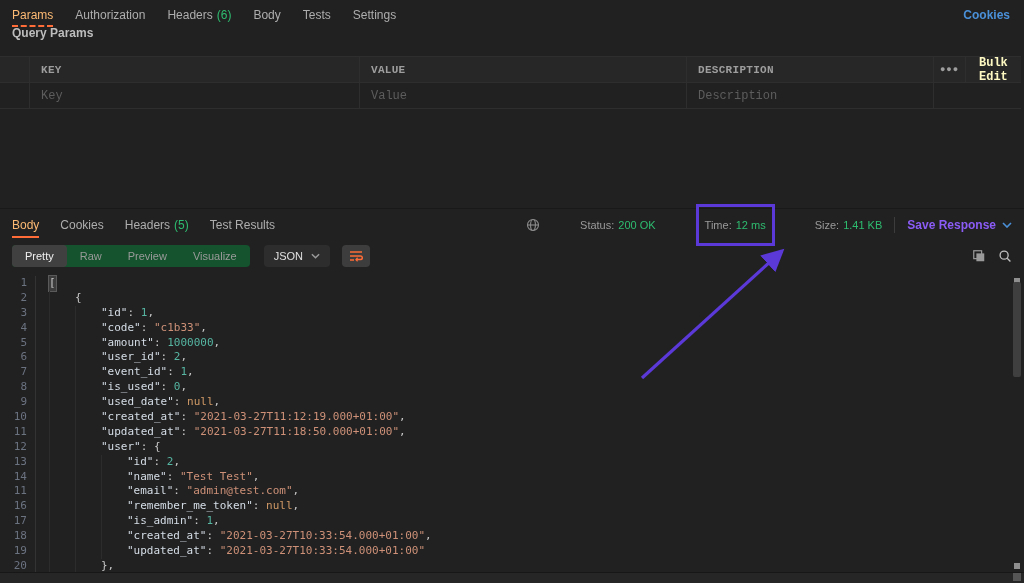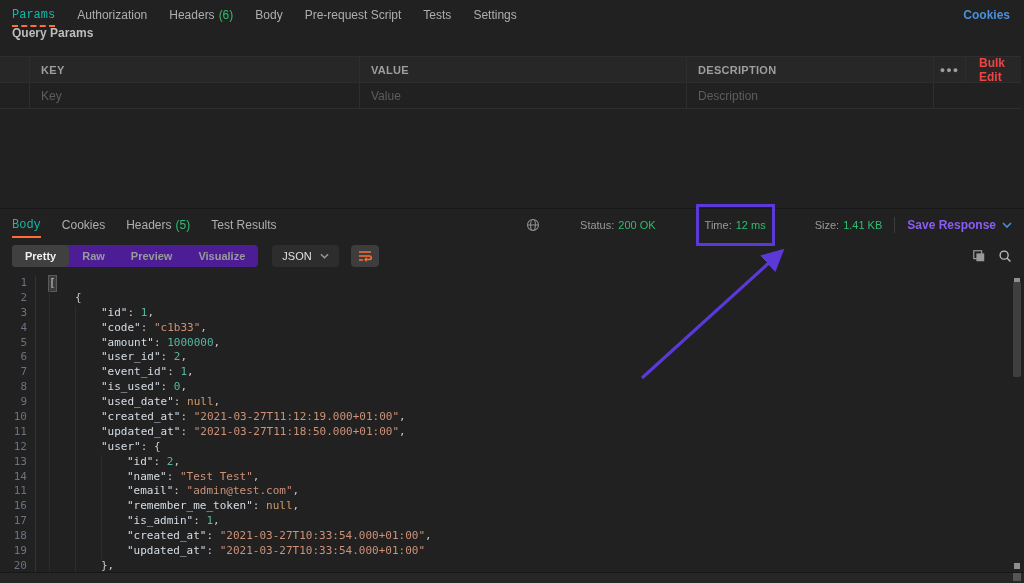--- a/index.html
+++ b/index.html
@@ -9,43 +9,43 @@
     position:relative; width:1024px; height:583px; overflow:hidden;
     background:#212121; color:#c8c8c8;
   }
 
   
   .req-tabs { position:absolute; top:0; left:0; right:0; height:30px;
     display:flex; align-items:stretch; padding-left:12px; }
   .tab { display:flex; align-items:center; gap:4px; margin-right:22px;
     font-size:12px; color:#aeaeae; cursor:pointer; position:relative; }
   .tab .count { color:#2EBD70; }
-  .tab.active { color:#14b8a6;font-family:Liberation Mono, monospace; }
+  .tab.active { color:#fdba74; }
   .req-tabs .tab.active::after { content:""; position:absolute; left:0; right:0; bottom:3px;
     border-bottom:2px dashed #FF6C37; }
   .cookies-link { position:absolute; right:14px; top:0; height:30px; display:flex;
     align-items:center; color:#4A90D9; font-size:12px; font-weight:700; cursor:pointer; }
 
   
   .section-title { position:absolute; top:26px; left:12px; font-size:12px; font-weight:700;
     color:#bdbdbd; }
 
   
-  .param-table { position:absolute; top:56px; left:0; right:3px; border-top:1px solid #2e2e2e; }
+  .param-table { position:absolute; top:56px; left:0; right:3px; border-top:1px solid #2e2e2e;font-family:Liberation Mono, monospace; }
   .p-row { display:flex; height:26px; border-bottom:1px solid #2e2e2e; align-items:stretch; }
   .p-row.head { background:#272727; }
   .cell { border-right:1px solid #2e2e2e; display:flex; align-items:center; padding:0 11px; }
   .c-sel { width:30px; border-right:1px solid #2e2e2e; }
   .c-key { width:330px; }
   .c-val { width:327px; }
   .c-desc { width:247px; }
   .c-more { width:32px; justify-content:center; border-right:1px solid #2e2e2e; padding:0; }
   .c-bulk { flex:1; border-right:none; justify-content:flex-start; padding-left:13px; }
   .head .cell { font-size:11px; font-weight:700; letter-spacing:.3px; color:#9e9e9e; }
-  .head .c-bulk { color:#ef4444; font-size:12px; letter-spacing:0; cursor:pointer; }
+  .head .c-bulk { color:#fef9c3; font-size:12px; letter-spacing:0; cursor:pointer; }
   .more-dots { color:#9e9e9e; font-size:9px; letter-spacing:1px; cursor:pointer; }
   .p-row.input .cell { color:#5d5d5d; font-size:12px; }
   .p-row.input .c-more, .p-row.input .c-bulk { border-right:none; border-bottom:none; }
   .p-row.input { border-bottom:1px solid #2e2e2e; }
 
   
   .resp { position:absolute; top:208px; left:0; right:0; bottom:0; border-top:1px solid #191919; }
   .resp-header { position:absolute; top:0; left:0; right:0; height:31px; display:flex;
     align-items:center; padding:0 12px; }
   .resp-header .tab { margin-right:21px; font-size:12px; height:31px; }
@@ -56,21 +56,21 @@
   .meta .val { color:#2EBD70; }
   .metric { display:flex; gap:4px; align-items:center;margin-left:28px; }
   .time-badge { border:3px solid #5B38D8; padding:12px 6px; display:flex; gap:4px; }
   .meta-divider { width:1px; height:16px; background:#3c3c3c; }
   .save-response { display:flex; align-items:center; gap:6px; color:#8b5cf6;
     font-size:12px; font-weight:700; cursor:pointer; }
 
   
   .resp-toolbar { position:absolute; top:31px; left:0; right:0; height:32px; display:flex;
     align-items:center; padding:0 12px; gap:10px; }
-  .seg-group { display:flex; background:#4c1d95; border-radius:4px; padding:0;font-weight:bold; }
+  .seg-group { display:flex; background:#14532d; border-radius:4px; padding:0; }
   .seg { padding:5px 13px; font-size:11px; color:#9a9a9a; border-radius:4px; cursor:pointer; }
   .seg.active { background:#404040; color:#f0f0f0; }
   .lang-dd { display:flex; align-items:center; gap:8px; background:#2d2d2d; border-radius:4px;
     padding:5px 10px; font-size:11px; color:#e0e0e0; cursor:pointer; margin-left:4px; }
   .wrap-btn { background:#3d3d3d; border-radius:4px; width:28px; height:22px; display:flex;
     align-items:center; justify-content:center; cursor:pointer; margin-left:2px; }
   .tool-icons { margin-left:auto; display:flex; gap:12px; align-items:center; }
   .icon-btn { cursor:pointer; display:flex; align-items:center; }
 
   
@@ -115,23 +115,20 @@
       </div>
       <div class="tab">
         <span>Authorization</span>
       </div>
       <div class="tab">
         <span>Headers</span>
         <span class="count">(6)</span>
       </div>
       <div class="tab">
         <span>Body</span>
-      </div>
-      <div class="tab">
-        <span>Pre-request Script</span>
       </div>
       <div class="tab">
         <span>Tests</span>
       </div>
       <div class="tab">
         <span>Settings</span>
       </div>
     </div>
   <div class="cookies-link">Cookies</div>
 

